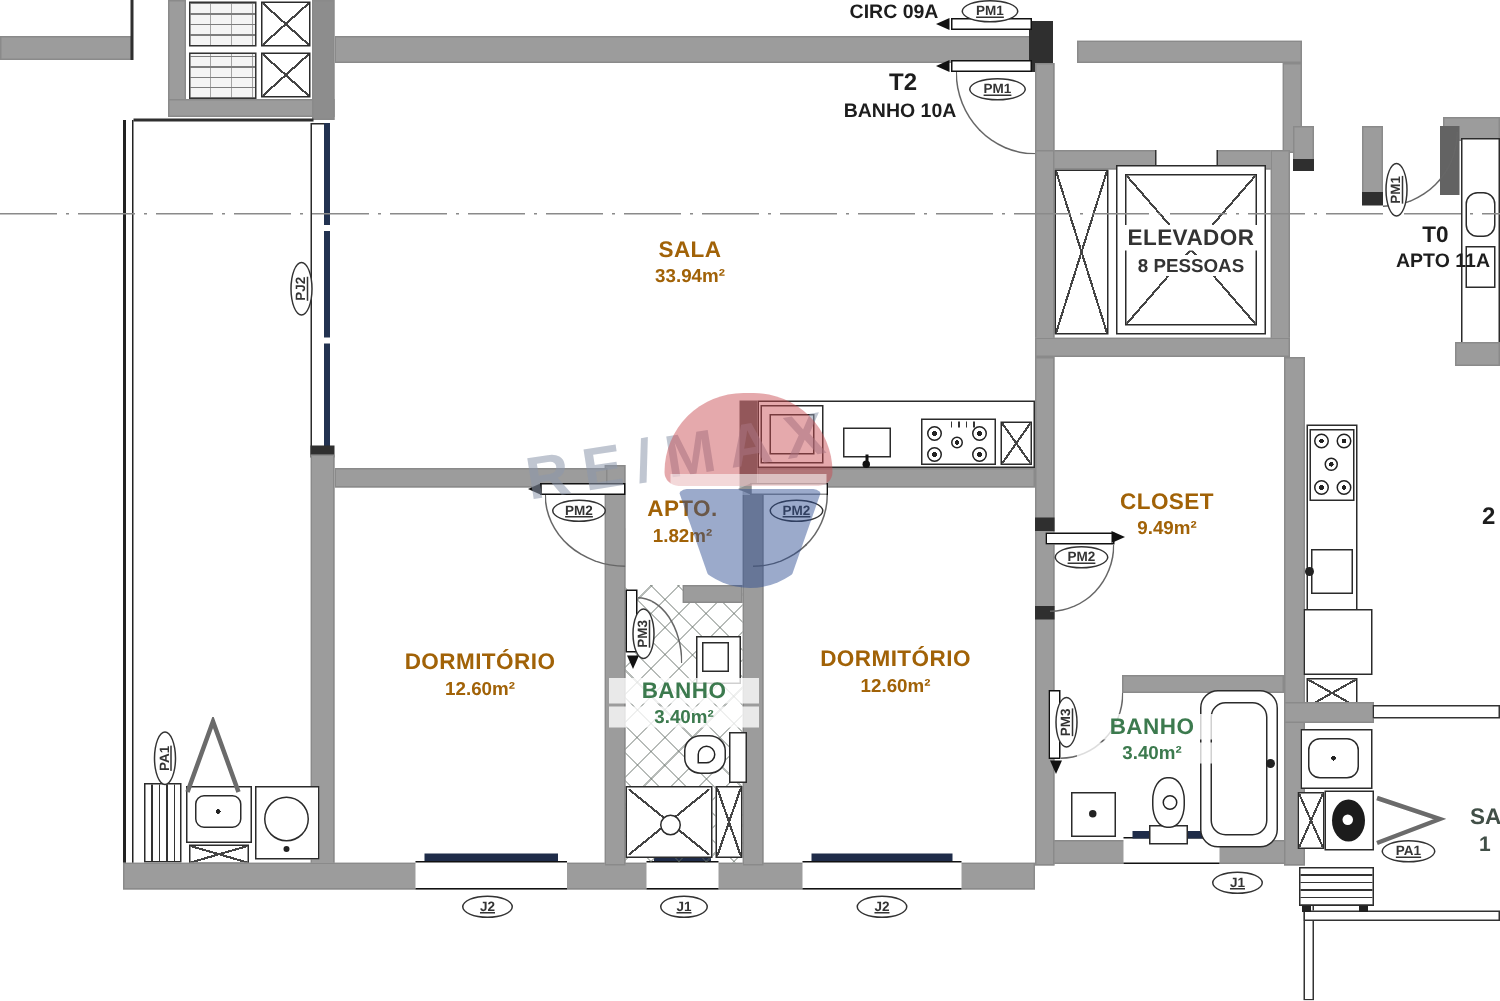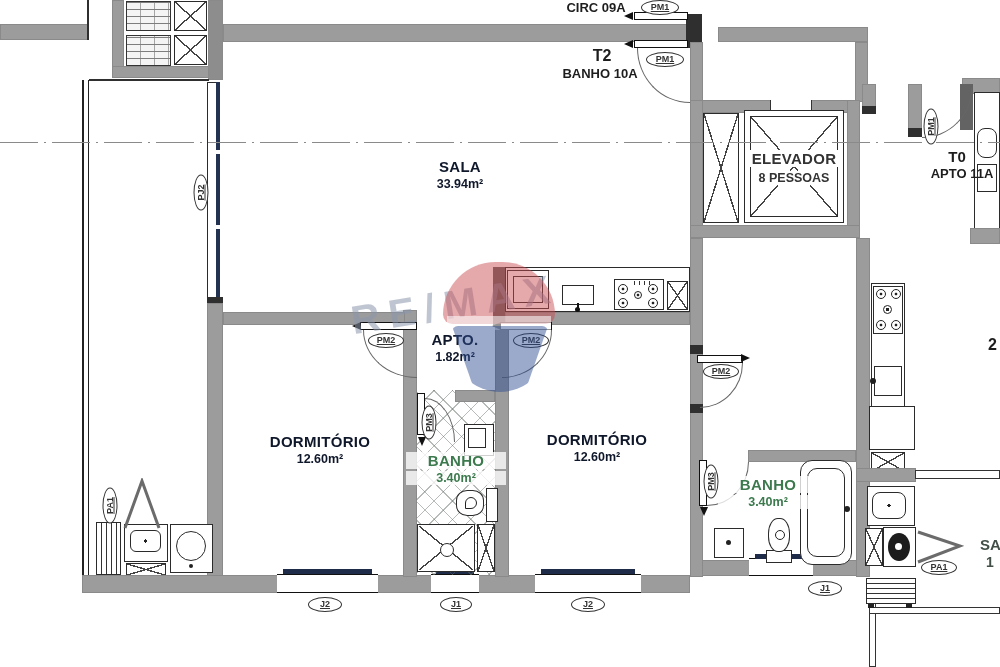--- a/index.html
+++ b/index.html
@@ -29,21 +29,21 @@
   .winglass{position:absolute;background:#1f2c49;height:5px;}
   .leaf{position:absolute;background:#fff;border:1.5px solid #111;box-sizing:border-box;}
   .arc{position:absolute;box-sizing:border-box;border:0 solid #666;}
   .arc-bl{border-left-width:1.2px;border-bottom-width:1.2px;border-bottom-left-radius:100% 100%;}
   .arc-br{border-right-width:1.2px;border-bottom-width:1.2px;border-bottom-right-radius:100% 100%;}
   .arc-tr{border-top-width:1.2px;border-right-width:1.2px;border-top-right-radius:100% 100%;}
   .badge{position:absolute;border:1px solid #333;border-radius:50%;background:#fff;
     font:bold 9px/13px "Liberation Sans",sans-serif;color:#333;text-align:center;
     text-decoration:underline;white-space:nowrap;box-sizing:border-box;z-index:20;}
   .vert{transform:rotate(-90deg);}
-  .rlabel{position:absolute;text-align:center;color:#0f172a;z-index:15;}
+  .rlabel{position:absolute;text-align:center;color:#a16207;z-index:15;}
   .rlabel .nm{display:block;font-weight:bold;font-size:15px;letter-spacing:.3px;}
   .rlabel .ar{display:block;font-weight:bold;font-size:12.5px;margin-top:2px;}
   .green{color:#3c7a4e;}
   .green .nm,.green .ar{background:rgba(255,255,255,.78);}
   .alabel{position:absolute;text-align:center;color:#1d1d1d;font-weight:bold;z-index:15;}
   .tri{position:absolute;width:0;height:0;z-index:6;}
   .tri-l{border-top:4px solid transparent;border-bottom:4px solid transparent;border-right:9px solid #111;}
   .tri-r{border-top:4px solid transparent;border-bottom:4px solid transparent;border-left:9px solid #111;}
   .tri-d{border-left:4px solid transparent;border-right:4px solid transparent;border-top:9px solid #111;}
   .brn{position:absolute;width:8px;height:8px;border:1px solid #222;border-radius:50%;
@@ -267,20 +267,24 @@
   <div class="alabel" style="left:986px;top:554px;font-size:14px;color:#414f47;">1</div>
 
   <div class="rlabel" style="left:405px;top:158px;width:110px;">
     <span class="nm">SALA</span>
     <span class="ar">33.94m²</span>
   </div>
   <div class="rlabel" style="left:405px;top:331px;width:100px;">
     <span class="nm">APTO.</span>
     <span class="ar">1.82m²</span>
   </div>
+  <div class="rlabel" style="left:723px;top:326px;width:110px;">
+    <span class="nm">CLOSET</span>
+    <span class="ar">9.49m²</span>
+  </div>
   <div class="rlabel" style="left:265px;top:433px;width:110px;">
     <span class="nm">DORMITÓRIO</span>
     <span class="ar">12.60m²</span>
   </div>
   <div class="rlabel" style="left:542px;top:431px;width:110px;">
     <span class="nm">DORMITÓRIO</span>
     <span class="ar">12.60m²</span>
   </div>
 
   <div class="wm wm-text" style="left:350px;top:282px;">RE/MAX</div>

